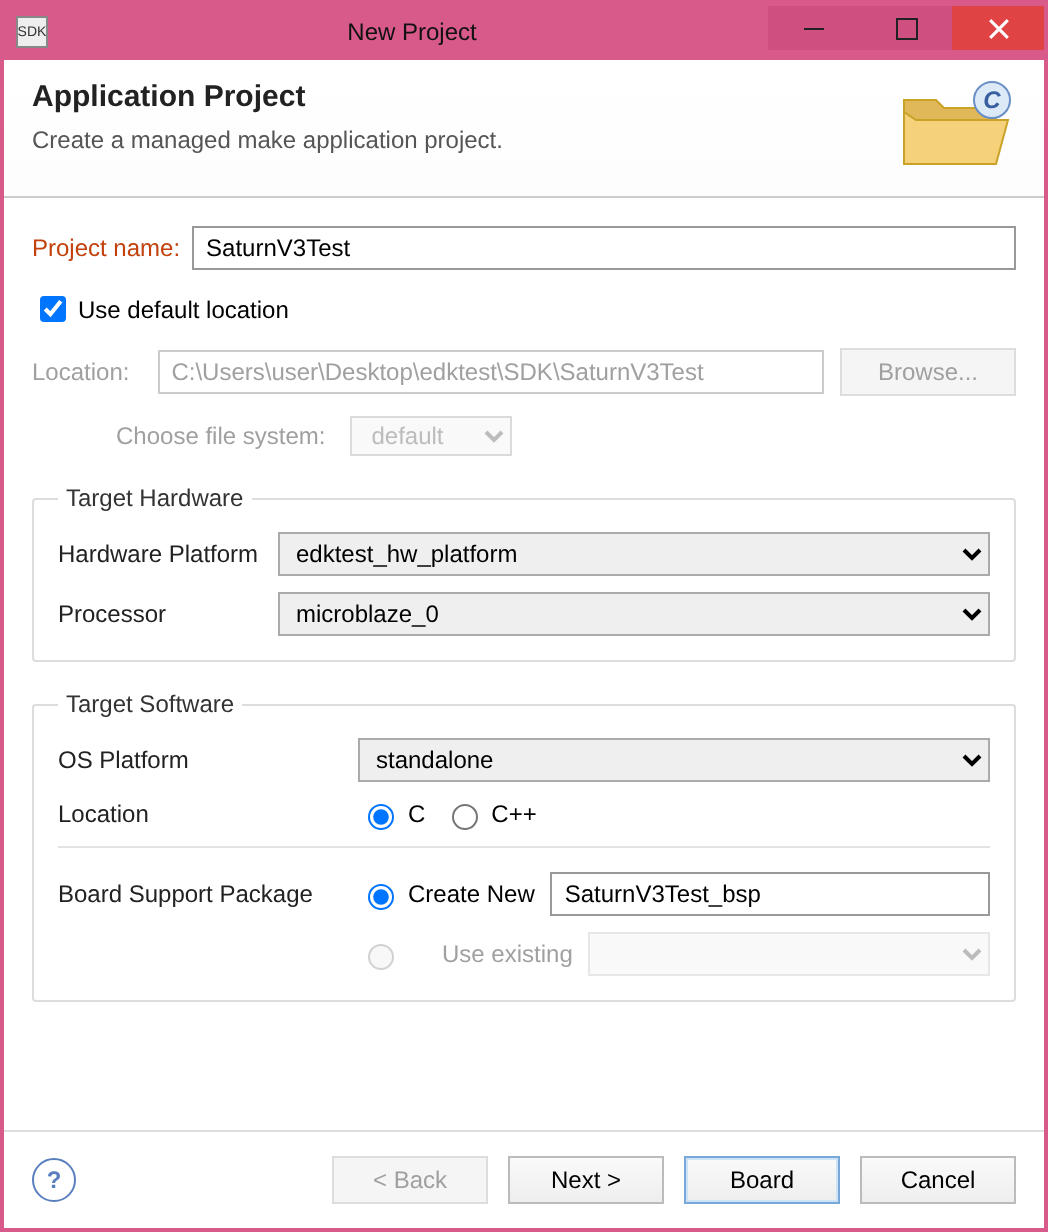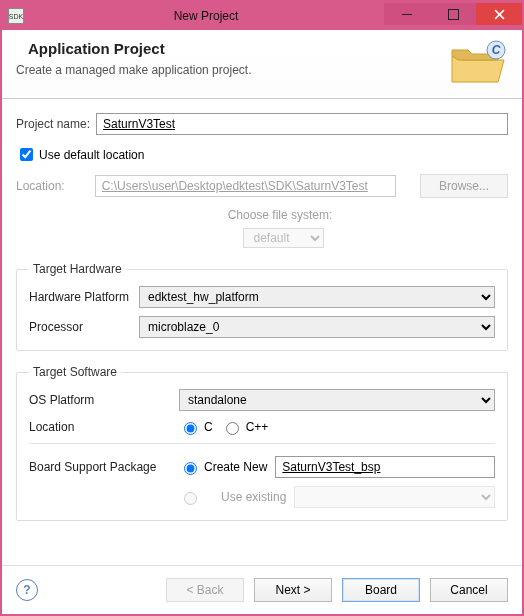--- a/index.html
+++ b/index.html
@@ -9,50 +9,50 @@
   .titlebar .appicon { width:16px; height:16px; background:#eee; border:1px solid #888; margin-right:4px; display:flex; align-items:center; justify-content:center; font-size:7px; color:#333;}
   .titlebar .title { flex:1; text-align:center; color:#111; font-size:12px; }
   .winbtns { display:flex; }
   .winbtn { width:46px; height:22px; margin-top:-4px; display:flex; align-items:center; justify-content:center; color:#333; background:#cf4f80;}
   .winbtn.min::before{content:""; width:10px; border-bottom:1px solid #222;}
   .winbtn.max::before{content:""; width:9px; height:9px; border:1px solid #222;}
   .winbtn.close{ background:#e04343; color:#fff;}
   .winbtn.close svg{width:11px;height:11px;stroke:#fff;stroke-width:1.4;}
   .header { background: linear-gradient(#fff,#fdfdfd); padding: 10px 14px 10px 14px; display:flex; align-items:flex-start; border-bottom:0; }
   .header .text { flex:1; }
-  .header h1 { margin:0 0 6px 12px; font-size:15px; font-weight:600; color:#222;}
+  .header h1 { margin:0 0 6px 0; font-size:15px; font-weight:600; color:#222;}
   .header p { margin:0; color:#555; font-size:12px; }
   .header .banner {width:60px;height:48px;}
   .sep { height:1px; background:#ccc; }
   .body { padding: 14px 14px 4px 14px; flex:1; overflow:hidden;}
   .row { display:flex; align-items:center; margin-bottom:10px; }
-  .row label.lab { color:#404040; margin-right:6px; white-space:nowrap;}
+  .row label.lab { color:#c2410c; margin-right:6px; white-space:nowrap;}
   .row label.lab.dis { color:#a0a0a0;}
-  .txt { flex:1; border:1px solid #999; height:22px; padding:2px 6px; font-size:12px; background:#fff;text-decoration:underline;}
+  .txt { flex:1; border:1px solid #999; height:22px; padding:2px 6px; font-size:12px; background:#fff;}
   .txt.dis { background:#fff; color:#a0a0a0; border-color:#ccc;}
   .chk { display:flex; align-items:center; margin-bottom:10px;}
   .chk input { margin-right:6px;}
   .btn { height:24px; border:1px solid #bbb; background:linear-gradient(#fafafa,#eee); padding:0 18px; min-width:78px; cursor:default;}
   .btn.dis { color:#a0a0a0; border-color:#ddd; background:#f5f5f5;}
   .btn.primary{ border-color:#7aa7d9; box-shadow: inset 0 0 0 1px #cfe3f7;}
   fieldset.group { border:1px solid #ddd; border-radius:2px; padding:10px 12px 12px 12px; margin:14px 0 8px 0;}
   fieldset.group legend { padding:0 4px; color:#333;}
   .form-row { display:flex; align-items:center; margin-bottom:8px;}
   .form-row .flab { min-width:110px; color:#222;}
   .form-row .flab.w2 { min-width:150px;}
   .sel { flex:1; height:22px; border:1px solid #aaa; background:#efefef; padding:2px 4px;}
   .sel.dis { color:#a0a0a0; border-color:#ddd; background:#f7f7f7;}
   .radio-row { display:flex; align-items:center; gap:8px;}
   .radio-row label{ display:flex; align-items:center; gap:4px;}
   .divider { height:1px; background:#e3e3e3; margin:6px 0 12px 0;}
   .footer { border-top:1px solid #ddd; padding:12px 14px; display:flex; align-items:center; gap:10px;}
   .footer .help { width:22px; height:22px; border:1.5px solid #5a7fbf; border-radius:50%; display:flex; align-items:center; justify-content:center; color:#5a7fbf; font-weight:bold;}
   .footer .spacer{flex:1;}
   .small-sel{ border:1px solid #ccc; height:20px; color:#a0a0a0; background:#f7f7f7; padding:0 16px 0 6px;}
-  .indent { padding-left:42px;flex-direction:column;}
+  .indent { padding-left:42px;}
 </style>
 </head>
 <body>
 
 <div class="window">
   <div class="titlebar">
     <div class="appicon">SDK</div>
     <div class="title">New Project</div>
     <div class="winbtns">
       <div class="winbtn min"></div>
@@ -84,21 +84,21 @@
     <div class="row">
       <label class="lab">Project name:</label>
       <input class="txt" type="text" value="SaturnV3Test" style="">
     </div>
 
     <div class="chk">
       <input type="checkbox" checked="" style="">
       <label>Use default location</label>
     </div>
 
-    <div class="row" style="gap:24px;">
+    <div class="row" style="gap:8px;">
       <label class="lab dis">Location:</label>
       <input class="txt dis" disabled="" value="C:\Users\user\Desktop\edktest\SDK\SaturnV3Test" style="">
       <button class="btn dis" disabled="">Browse...</button>
     </div>
 
     <div class="row indent" style="gap:6px;">
       <label class="lab dis">Choose file system:</label>
       <select class="small-sel" disabled="">
         <option>default</option>
       </select>

